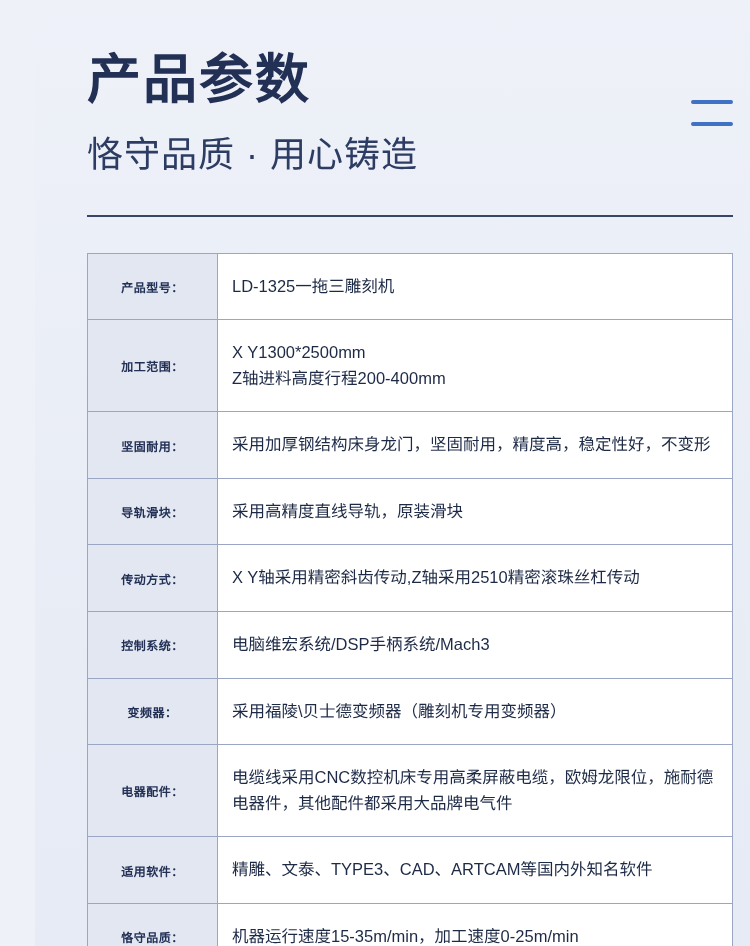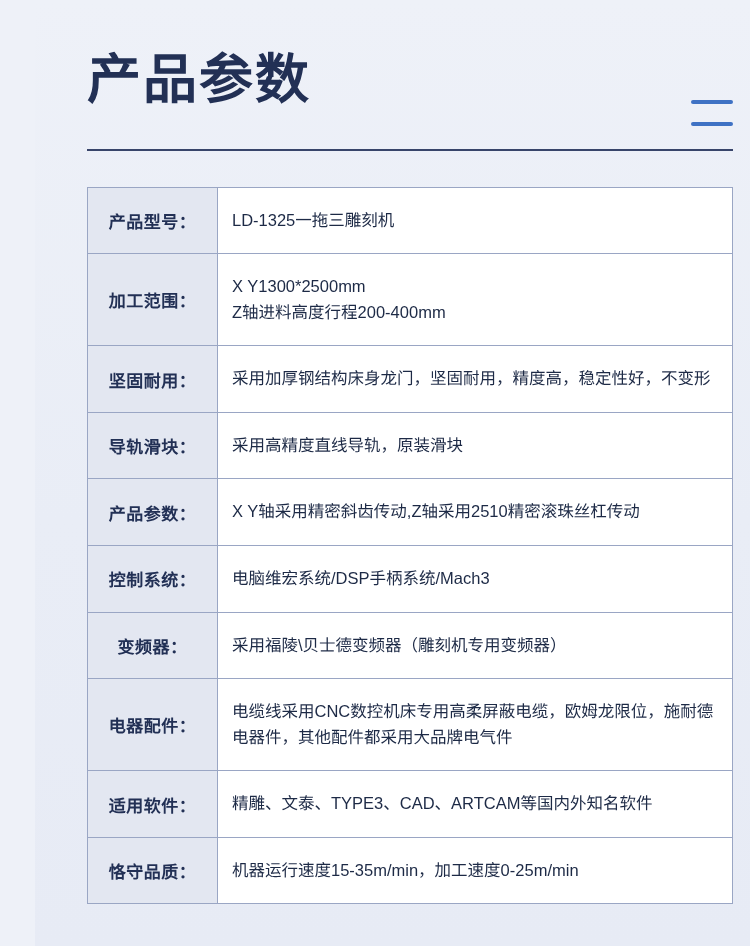--- a/index.html
+++ b/index.html
@@ -83,21 +83,21 @@
   }
   .spec-label {
     width: 130px;
     flex: 0 0 130px;
     box-sizing: border-box;
     background: #e3e7f1;
     border-right: 1px solid #9aa6c4;
     display: flex;
     align-items: center;
     justify-content: center;
-    font-size: 17px;
+    font-size: 12px;
     font-weight: bold;
     color: #223055;
     letter-spacing: 0.5px;
     padding: 10px 4px;
     text-align: center;
   }
   .spec-value {
     flex: 1 1 auto;
     box-sizing: border-box;
     display: flex;
@@ -110,20 +110,21 @@
     white-space: pre-line;
   }
 </style>
 </head>
 <body>
 
 <div class="page">
 
   <div class="header">
     <h1 class="title">产品参数</h1>
+    <h2 class="subtitle">恪守品质 · 用心铸造</h2>
     <div class="menu-icon">
       <span></span>
       <span></span>
     </div>
   </div>
 
   <div class="header-rule"></div>
 
   <div class="spec-table">
 
@@ -142,21 +143,21 @@
       <div class="spec-label">坚固耐用：</div>
       <div class="spec-value">采用加厚钢结构床身龙门，坚固耐用，精度高，稳定性好，不变形</div>
     </div>
 
     <div class="spec-row">
       <div class="spec-label">导轨滑块：</div>
       <div class="spec-value">采用高精度直线导轨，原装滑块</div>
     </div>
 
     <div class="spec-row">
-      <div class="spec-label">产品参数：</div>
+      <div class="spec-label">传动方式：</div>
       <div class="spec-value">X Y轴采用精密斜齿传动,Z轴采用2510精密滚珠丝杠传动</div>
     </div>
 
     <div class="spec-row">
       <div class="spec-label">控制系统：</div>
       <div class="spec-value">电脑维宏系统/DSP手柄系统/Mach3</div>
     </div>
 
     <div class="spec-row">
       <div class="spec-label">变频器：</div>

